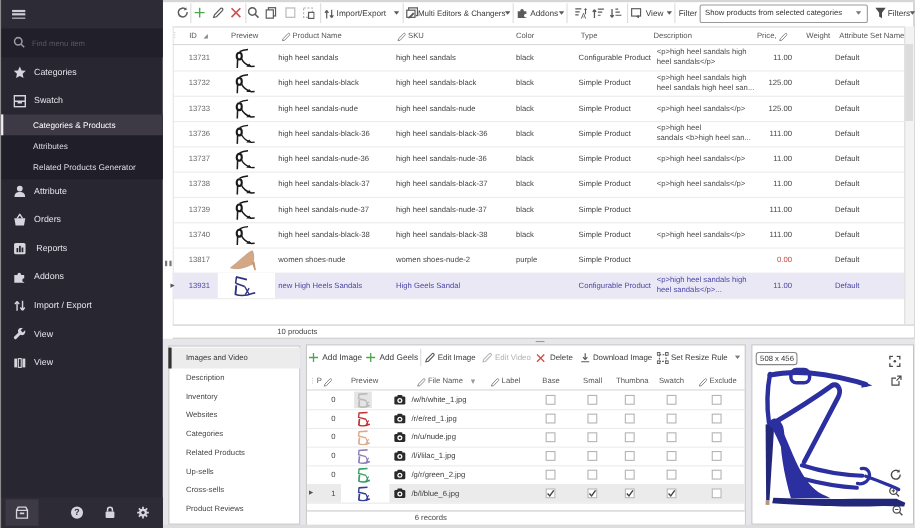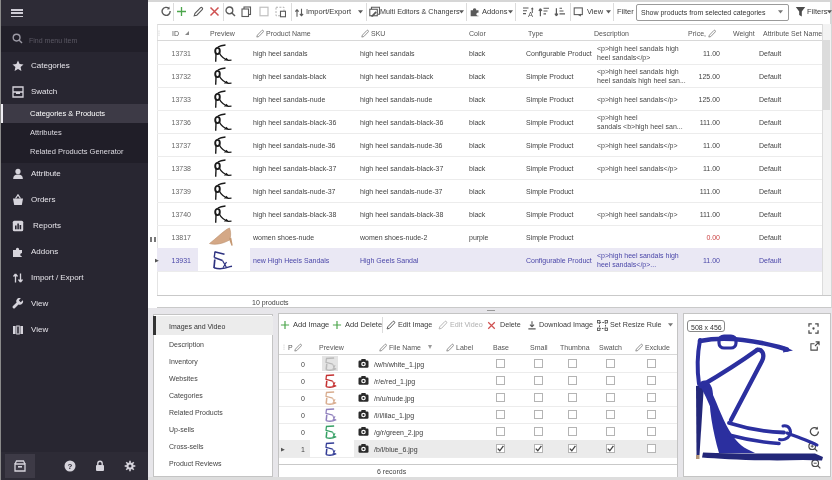--- a/index.html
+++ b/index.html
@@ -409,21 +409,21 @@
 <div class="t" style="left:169px;top:446px;font-size:7px;line-height:7px;color:#444;font-weight:normal;transform:translateY(-50%);">Cross-sells</div>
 <div class="t" style="left:169px;top:463px;font-size:7px;line-height:7px;color:#444;font-weight:normal;transform:translateY(-50%);">Product Reviews</div>
 <div class="a" style="left:278px;top:313px;width:400px;height:164px;background:#fff;border:1px solid #c4c4c4;"></div>
 <svg class="a" style="left:280px;top:320px" width="10" height="10" viewBox="0 0 11 11">
     <path d="M5.5 1 V10 M1 5.5 H10" stroke="#4ca64c" stroke-width="1.3"></path>
   </svg>
 <div class="t" style="left:293px;top:325px;font-size:7.5px;line-height:7.5px;color:#3a3a3a;font-weight:normal;transform:translateY(-50%);">Add Image</div>
 <svg class="a" style="left:332px;top:320px" width="10" height="10" viewBox="0 0 11 11">
     <path d="M5.5 1 V10 M1 5.5 H10" stroke="#4ca64c" stroke-width="1.3"></path>
   </svg>
-<div class="t" style="left:345px;top:325px;font-size:7.5px;line-height:7.5px;color:#3a3a3a;font-weight:normal;transform:translateY(-50%);">Add Delete</div>
+<div class="t" style="left:345px;top:325px;font-size:7.5px;line-height:7.5px;color:#3a3a3a;font-weight:normal;transform:translateY(-50%);">Add Geels</div>
 <div class="sep" style="left:382px;top:317px;height:16px"></div>
 <svg class="a" style="left:386px;top:320px" width="10" height="10" viewBox="0 0 11 11">
     <path d="M1.2 9.8 L2 7.4 L7.6 1.6 A1.3 1.3 0 0 1 9.4 3.4 L3.8 9.2 Z" fill="none" stroke="#5a5a5a" stroke-width="1.1"></path>
   </svg>
 <div class="t" style="left:398px;top:325px;font-size:7.2px;line-height:7.2px;color:#3a3a3a;font-weight:normal;transform:translateY(-50%);">Edit Image</div>
 <svg class="a" style="left:438px;top:320px" width="10" height="10" viewBox="0 0 11 11">
     <path d="M1.2 9.8 L2 7.4 L7.6 1.6 A1.3 1.3 0 0 1 9.4 3.4 L3.8 9.2 Z" fill="none" stroke="#b8b8b8" stroke-width="1.1"></path>
   </svg>
 <div class="t" style="left:450px;top:325px;font-size:7.2px;line-height:7.2px;color:#b0b0b0;font-weight:normal;transform:translateY(-50%);">Edit Video</div>
 <svg class="a" style="left:487px;top:320.5px" width="9" height="9" viewBox="0 0 11 11">

